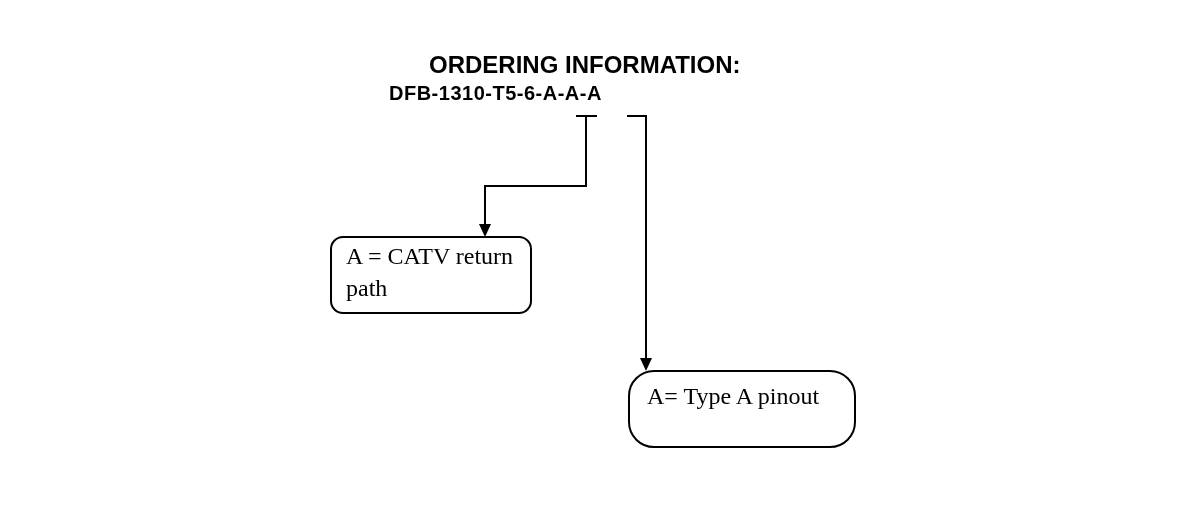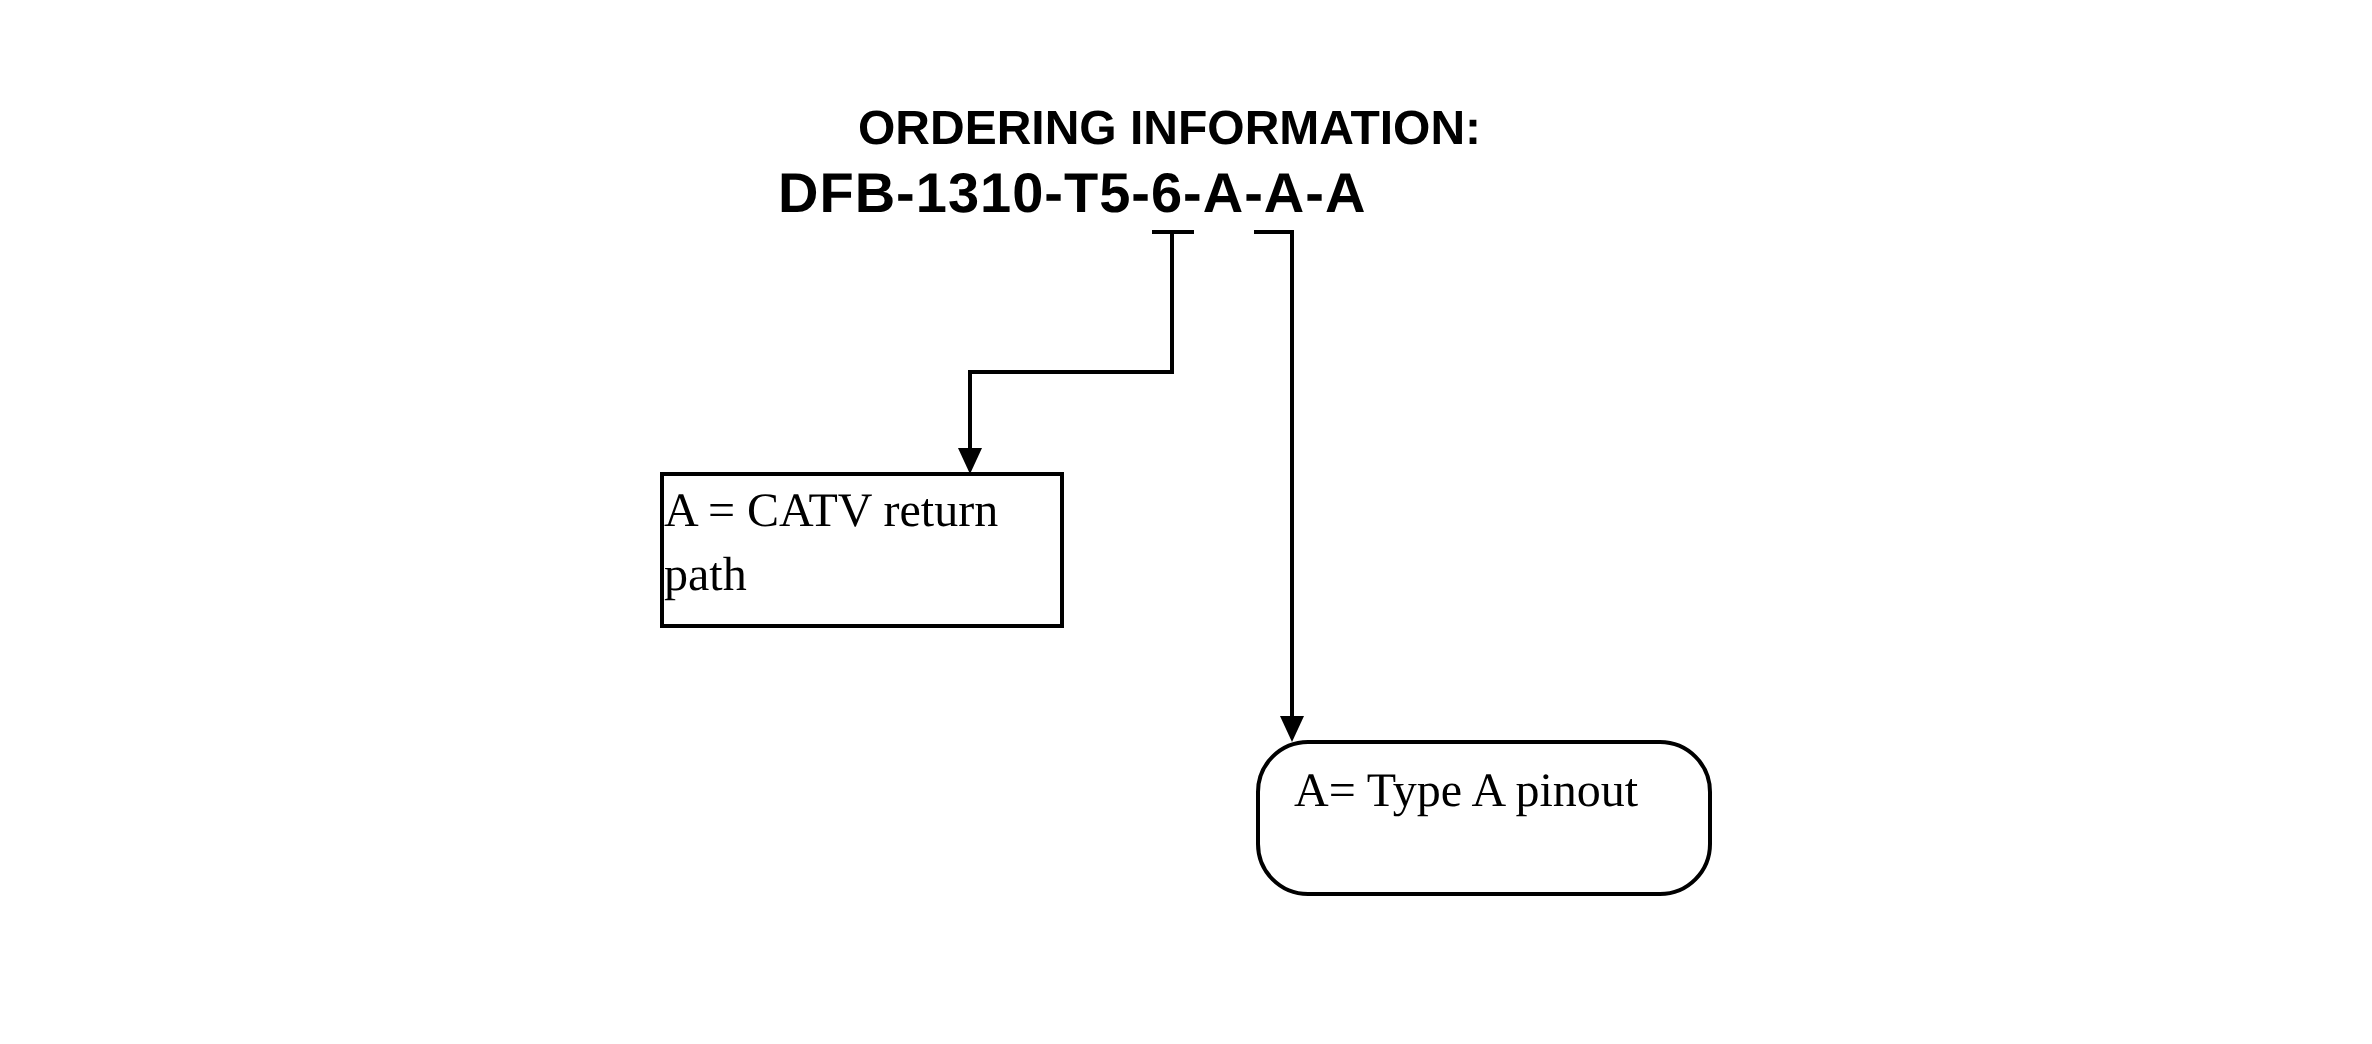--- a/index.html
+++ b/index.html
@@ -24,21 +24,21 @@
     font-size: 24px;
     font-weight: bold;
     line-height: 1;
     white-space: nowrap;
     color: #000000;
   }
   .partno {
     position: absolute;
     left: 389px;
     top: 67px;
-    font-size: 28px;
+    font-size: 20px;
     font-weight: bold;
     letter-spacing: 0.5px;
     line-height: 1;
     white-space: nowrap;
     color: #000000;
   }
   .seg {
     position: absolute;
     background: #000000;
   }
@@ -68,21 +68,22 @@
     font-family: "Liberation Serif", serif;
     font-size: 24px;
     line-height: 32px;
     color: #000000;
   }
   .callout-1 {
     left: 330px;
     top: 220px;
     width: 202px;
     height: 78px;
-    padding: 2px 6px 2px 0;
+    padding: 2px 6px 2px 14px;
+    border-radius: 13px;
   }
   .callout-2 {
     left: 628px;
     top: 354px;
     width: 228px;
     height: 78px;
     padding: 8px 8px 8px 17px;
     border-radius: 26px;
   }
 </style>

